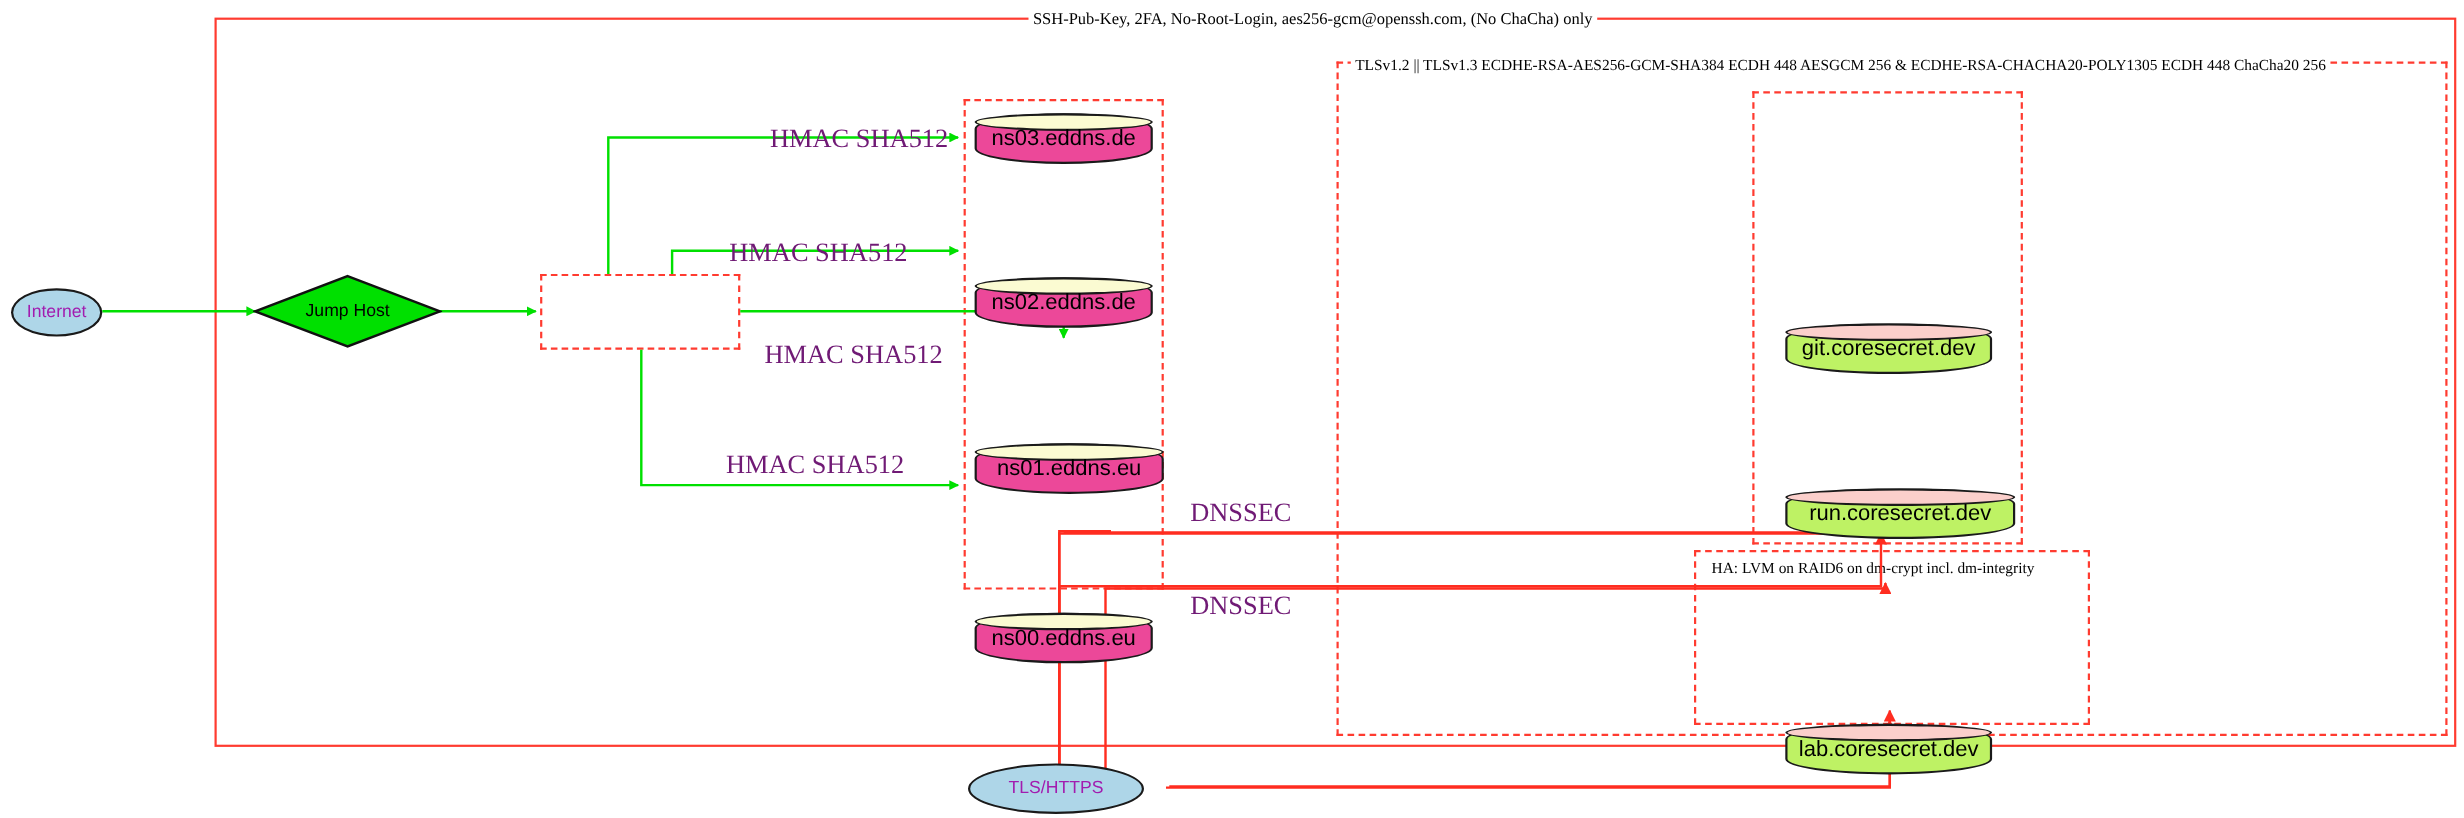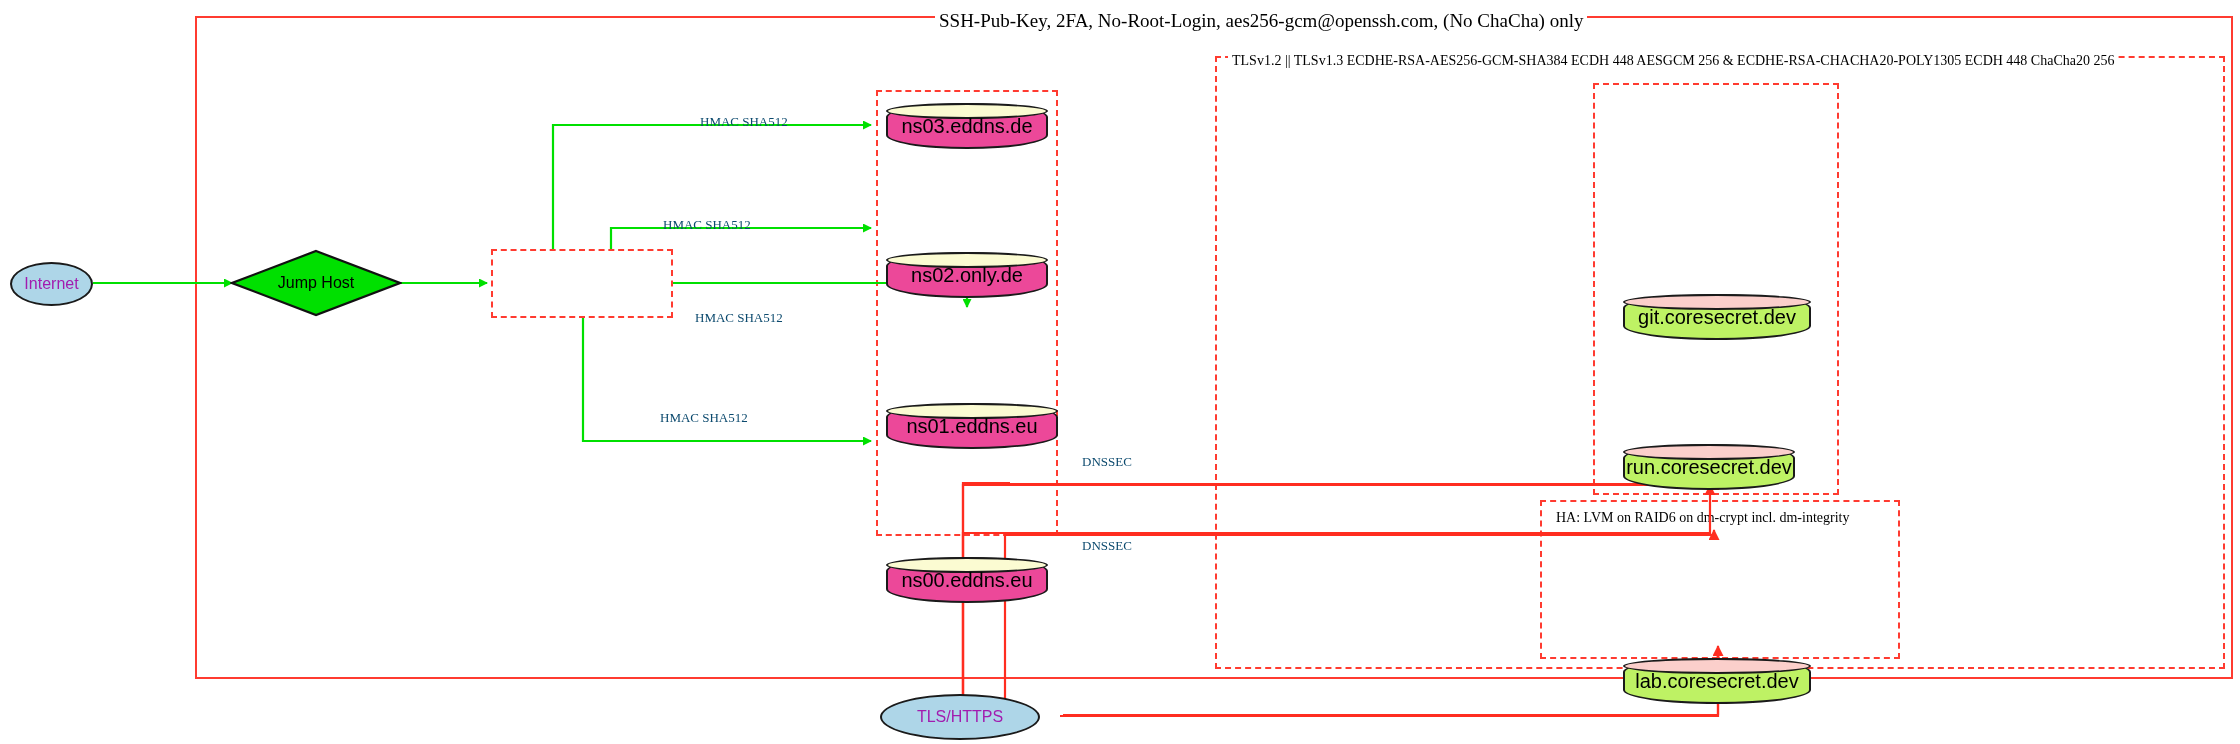--- a/index.html
+++ b/index.html
@@ -63,33 +63,33 @@
     position:absolute;inset:0;display:flex;align-items:center;justify-content:center;
     font-size:16px;color:#000;white-space:nowrap;pointer-events:none;
   }
 
   
   .edges{position:absolute;left:0;top:0;width:2240px;height:744px;pointer-events:none;}
 
   .edge-label{
     position:absolute;
     font-family:"Liberation Serif", serif;
-    font-size:13px;
-    color:#0c4a6e;
+    font-size:24px;
+    color:#701a75;
     white-space:nowrap;
     background:transparent;
   }
 </style>
 </head>
 <body>
 
 <div id="stage">
 
   <div class="cluster solid" style="left:195px;top:16px;width:2038px;height:663px;"></div>
-  <div class="cluster-label" style="left:935px;top:11px;font-size:19px;">SSH-Pub-Key, 2FA, No-Root-Login, aes256-gcm@openssh.com, (No ChaCha) only</div>
+  <div class="cluster-label" style="left:935px;top:11px;font-size:15px;">SSH-Pub-Key, 2FA, No-Root-Login, aes256-gcm@openssh.com, (No ChaCha) only</div>
 
   <div class="cluster dashed" style="left:1215px;top:56px;width:1010px;height:613px;"></div>
   <div class="cluster-label" style="left:1228px;top:54px;font-size:14px;">TLSv1.2 || TLSv1.3 ECDHE-RSA-AES256-GCM-SHA384 ECDH 448 AESGCM 256 &amp; ECDHE-RSA-CHACHA20-POLY1305 ECDH 448 ChaCha20 256</div>
 
   <div class="cluster dashed" style="left:1540px;top:500px;width:360px;height:159px;"></div>
   <div class="cluster-label" style="left:1552px;top:511px;font-size:14px;">HA: LVM on RAID6 on dm-crypt incl. dm-integrity</div>
 
   <div class="cluster dashed" style="left:491px;top:249px;width:182px;height:69px;"></div>
 
   <div class="cluster dashed" style="left:876px;top:90px;width:182px;height:446px;"></div>
@@ -166,39 +166,39 @@
   </div>
 
 
   <div class="node cyl yellow" style="left:886px;top:103px;width:162px;height:46px;">
     <span class="top"></span>
     <span class="txt">ns03.eddns.de</span>
   </div>
 
   <div class="node cyl yellow" style="left:886px;top:206px;width:162px;height:46px;">
     <span class="top"></span>
-    <span class="txt">ns02.only.de</span>
+    <span class="txt">ns02.eddns.de</span>
   </div>
 
   <div class="node cyl yellow" style="left:886px;top:311px;width:172px;height:46px;">
     <span class="top"></span>
     <span class="txt">ns01.eddns.eu</span>
   </div>
 
   <div class="node cyl yellow" style="left:886px;top:419px;width:162px;height:46px;">
     <span class="top"></span>
     <span class="txt">ns00.eddns.eu</span>
   </div>
 
   <div class="node cyl pink" style="left:1623px;top:110px;width:188px;height:46px;">
     <span class="top"></span>
     <span class="txt">git.coresecret.dev</span>
   </div>
 
-  <div class="node cyl pink" style="left:1623px;top:214px;width:172px;height:46px;">
+  <div class="node cyl pink" style="left:1623px;top:214px;width:209px;height:46px;">
     <span class="top"></span>
     <span class="txt">run.coresecret.dev</span>
   </div>
 
   <div class="node cyl pink" style="left:1623px;top:382px;width:188px;height:46px;">
     <span class="top"></span>
     <span class="txt">lab.coresecret.dev</span>
   </div>
 
   <div class="node ellipse" style="left:880px;top:694px;width:160px;height:46px;">

